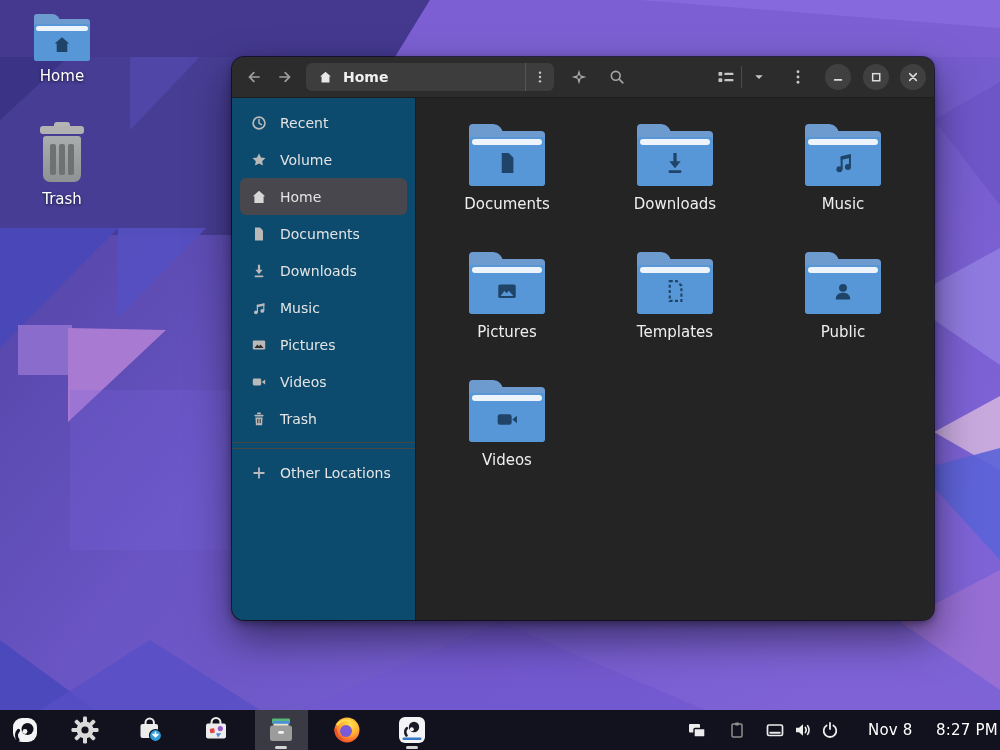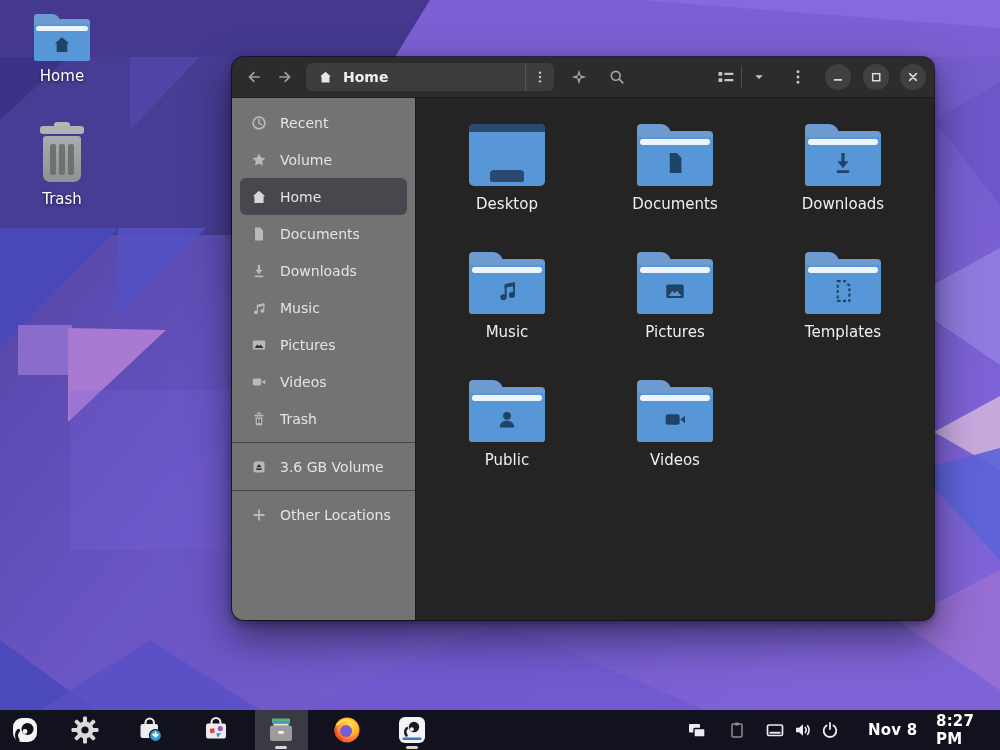--- a/index.html
+++ b/index.html
@@ -30,21 +30,21 @@
     background:#242424;box-shadow:0 3px 8px rgba(0,0,0,.4),0 18px 42px rgba(0,0,0,.5),0 0 0 1px rgba(0,0,0,.6);}
   .titlebar{position:absolute;left:0;top:0;right:0;height:40px;background:#2c2c2c;border-radius:12px 12px 0 0;border-bottom:1px solid #1d1d1d;}
   .tb-btn{position:absolute;top:8px;width:24px;height:24px;display:flex;align-items:center;justify-content:center;border-radius:5px;cursor:default;}
   .pathbar{position:absolute;left:74px;top:6px;width:248px;height:28px;background:#3d3d3d;border-radius:6px;display:flex;align-items:center;cursor:default;}
   .pathbar .ptxt{margin-left:9px;font-size:14px;font-weight:600;color:#f0f0f0;}
   .pathbar .phome{margin-left:11px;display:flex;}
   .pathbar .pkebab{margin-left:auto;width:28px;height:28px;border-left:1px solid #565656;display:flex;align-items:center;justify-content:center;border-radius:0 6px 6px 0;}
   .vdiv{position:absolute;top:9px;width:1px;height:22px;background:#4c4c4c;}
   .circ{position:absolute;top:7px;width:26px;height:26px;border-radius:50%;background:#404040;display:flex;align-items:center;justify-content:center;cursor:default;}
 
-  .sidebar{position:absolute;left:0;top:41px;width:184px;bottom:0;background:#737373;border-radius:0 0 0 12px;border-right:1px solid #1a1a1a;padding-top:6px;box-sizing:border-box;}
+  .sidebar{position:absolute;left:0;top:41px;width:184px;bottom:0;background:#0c4a6e;border-radius:0 0 0 12px;border-right:1px solid #1a1a1a;padding-top:6px;box-sizing:border-box;}
   .srow{margin:0 8px;height:37px;border-radius:6px;display:flex;align-items:center;gap:13px;padding:0 11px;cursor:default;}
   .srow.sel{background:#47474d;}
   .srow .slabel{font-size:14px;color:#e4e4e4;}
   .ssep{height:1px;background:#454545;margin:5px 0;}
 
   .content{position:absolute;left:185px;top:41px;right:0;bottom:0;background:#242424;border-radius:0 0 12px 0;overflow:hidden;}
   .grid{display:grid;grid-template-columns:repeat(3,168px);grid-auto-rows:128px;padding:26px 0 0 6px;}
   .file-item{display:flex;flex-direction:column;align-items:center;cursor:default;}
   .file-item .flabel{margin-top:9px;font-size:15px;color:#efefef;}
 
@@ -59,21 +59,21 @@
   .deskic{position:relative;width:76px;height:62px;background:#5797d7;border-radius:5px;}
   .deskic::before{content:"";position:absolute;top:0;left:0;right:0;height:8px;background:#2b4a6f;border-radius:5px 5px 0 0;}
   .deskic::after{content:"";position:absolute;bottom:4px;left:50%;transform:translateX(-50%);width:34px;height:12px;background:#2b4a6f;border-radius:4px 4px 2px 2px;}
 
   
   .taskbar{position:absolute;left:0;bottom:0;width:100%;height:40px;background:#12121e;}
   .tb-app{position:absolute;top:50%;transform:translate(-50%,-50%);display:flex;cursor:default;}
   .tb-hl{position:absolute;left:255px;top:0;width:53px;height:40px;background:#3a3a45;}
   .run-dot{position:absolute;bottom:1px;width:12px;height:3px;border-radius:2px;background:#d4d4d4;transform:translateX(-50%);}
   .tray-ic{position:absolute;top:50%;transform:translate(-50%,-50%);display:flex;cursor:default;}
-  .clock{position:absolute;top:50%;transform:translateY(-50%);font-size:15px;font-weight:700;color:#fff;cursor:default;letter-spacing:.2px;}
+  .clock{position:absolute;top:50%;transform:translateY(-50%);font-size:15px;font-weight:400;color:#fff;cursor:default;letter-spacing:.2px;}
 </style>
 </head>
 <body>
 
 <div class="screen">
 
   <svg class="wall" viewBox="0 0 1000 750" preserveAspectRatio="none">
     <defs>
       <linearGradient id="bg" x1="0" y1="0" x2="1" y2="0.6">
         <stop offset="0" stop-color="#4a3f9b"></stop>
@@ -287,44 +287,32 @@
               <rect x="6" y="1.6" width="4" height="1.6" rx=".8"></rect>
               <rect x="3.4" y="3.7" width="9.2" height="1.7" rx=".8"></rect>
               <path d="M4.4 6.4h7.2l-.5 7.8H4.9z"></path>
             </g>
             <rect x="6.3" y="8" width="1" height="4.2" fill="#2e2e2e"></rect>
             <rect x="8.7" y="8" width="1" height="4.2" fill="#2e2e2e"></rect>
           </svg>
         <span class="slabel">Trash</span>
       </div>
       <div class="ssep"></div>
-      <div class="srow">
-        <svg width="16" height="16" viewBox="0 0 16 16">
-            <rect x="2.5" y="2.5" width="11" height="11" rx="2.5" fill="#b9b9b9"></rect>
-            <polygon points="8,5 10.7,8.2 5.3,8.2" fill="#2e2e2e"></polygon>
-            <rect x="5.3" y="9.4" width="5.4" height="1.6" fill="#2e2e2e"></rect>
-          </svg>
-        <span class="slabel">3.6 GB Volume</span>
-      </div>
       <div class="ssep"></div>
       <div class="srow">
         <svg width="16" height="16" viewBox="0 0 16 16">
             <path d="M7.1 2.5h1.8v4.6h4.6v1.8H8.9v4.6H7.1V8.9H2.5V7.1h4.6z" fill="#b9b9b9"></path>
           </svg>
         <span class="slabel">Other Locations</span>
       </div>
     </div>
 
     <div class="content">
       <div class="grid">
 
-        <div class="file-item">
-          <div class="deskic"></div>
-          <div class="flabel">Desktop</div>
-        </div>
 
         <div class="file-item">
           <div class="folder">
             <div class="f-tab"></div>
               <div class="f-back"></div>
               <div class="f-front"></div>
               <div class="f-strip"></div>
             <svg width="28" height="28" viewBox="0 0 24 24">
                 <path d="M7.5 3.5h6l4 4v13h-10z" fill="#1f4468"></path>
               </svg>

